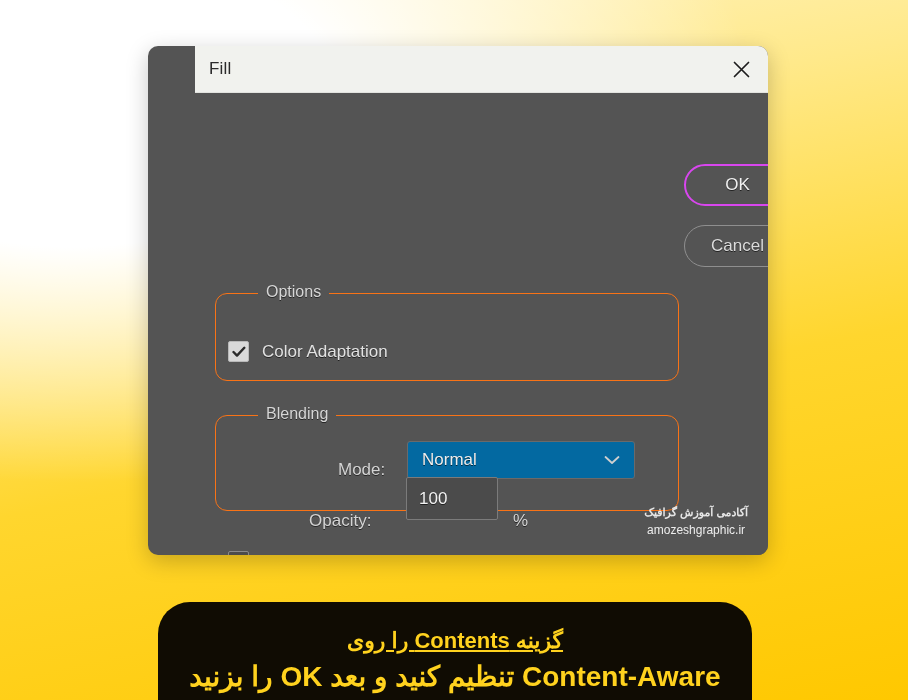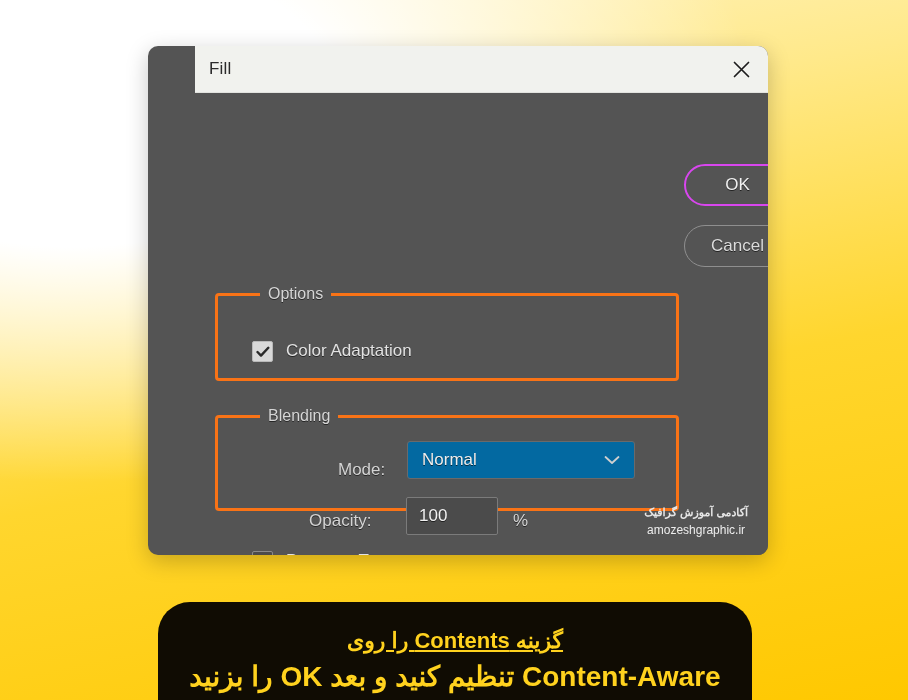--- a/index.html
+++ b/index.html
@@ -142,42 +142,42 @@
     left: 489px;
     top: 132px;
     border: 1.5px solid #8f8f8f;
     color: #dcdcdc;
     text-align: center;
   }
 
   
   .group {
     position: absolute;
-    border: 3px solid #f97316;
-    border-radius: 4px;
+    border: 1px solid #f97316;
+    border-radius: 12px;
   }
   .group-label {
     position: absolute;
     top: -11px;
     left: 42px;
     padding: 0 8px;
     background: #545454;
     font-size: 16px;
     color: #d6d6d6;
     text-shadow: 0 1px 0 rgba(0,0,0,0.55);
   }
 
   #options-group { left: 20px; top: 200px; width: 464px; height: 88px; }
   #blending-group { left: 20px; top: 322px; width: 464px; height: 96px; }
 
   
   .cbrow {
     position: absolute;
     display: flex;
-    margin-left: 24px;
+    align-items: center;
   }
   .cbox {
     width: 21px;
     height: 21px;
     border-radius: 2px;
     display: flex;
     align-items: center;
     justify-content: center;
     cursor: pointer;
     flex: none;
@@ -228,23 +228,23 @@
     position: absolute;
     left: 114px;
     top: 418px;
     font-size: 17px;
     color: #d4d4d4;
     text-shadow: 0 1px 0 rgba(0,0,0,0.55);
   }
   #opacity-input {
     position: absolute;
     left: 211px;
-    top: 404px;
+    top: 384px;
     width: 92px;
-    height: 38px;
+    height: 43px;
     background: #4b4b4b;
     border: 1.5px solid #7b7b7b;
     border-radius: 2px;
     display: flex;
     align-items: center;
     cursor: text;
   }
   #opacity-value {
     margin-left: 12px;
     font-size: 17px;

